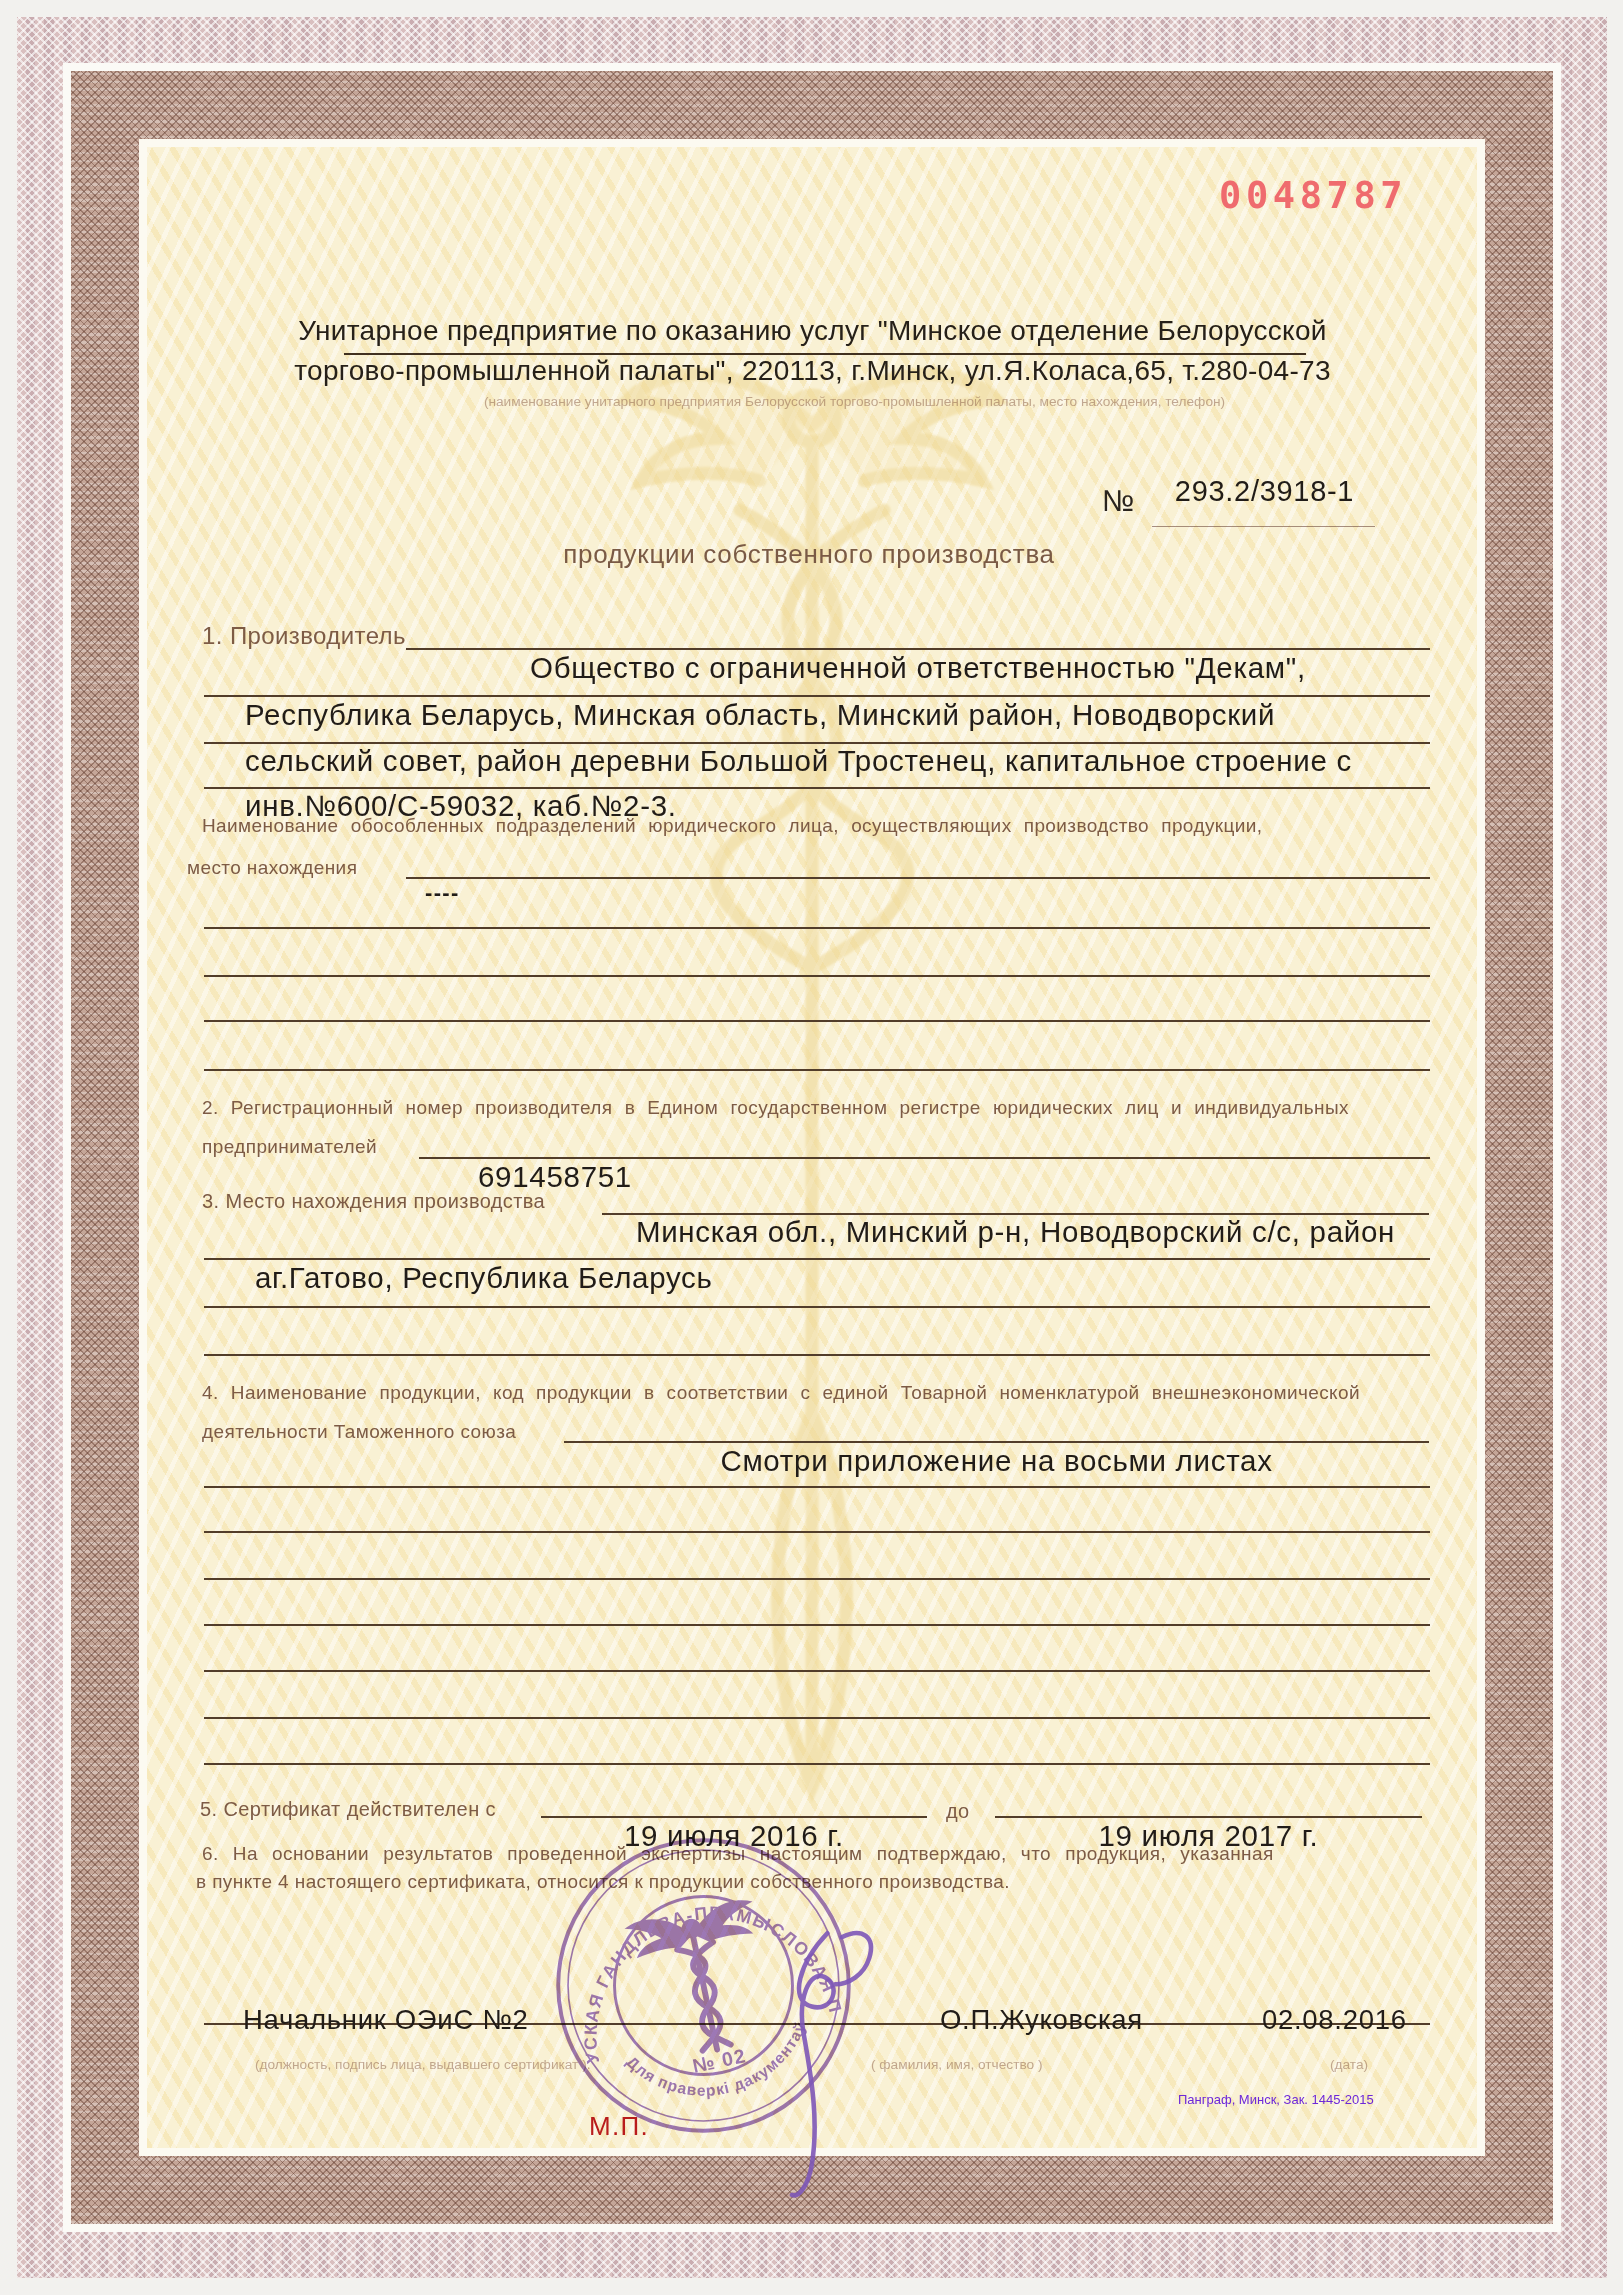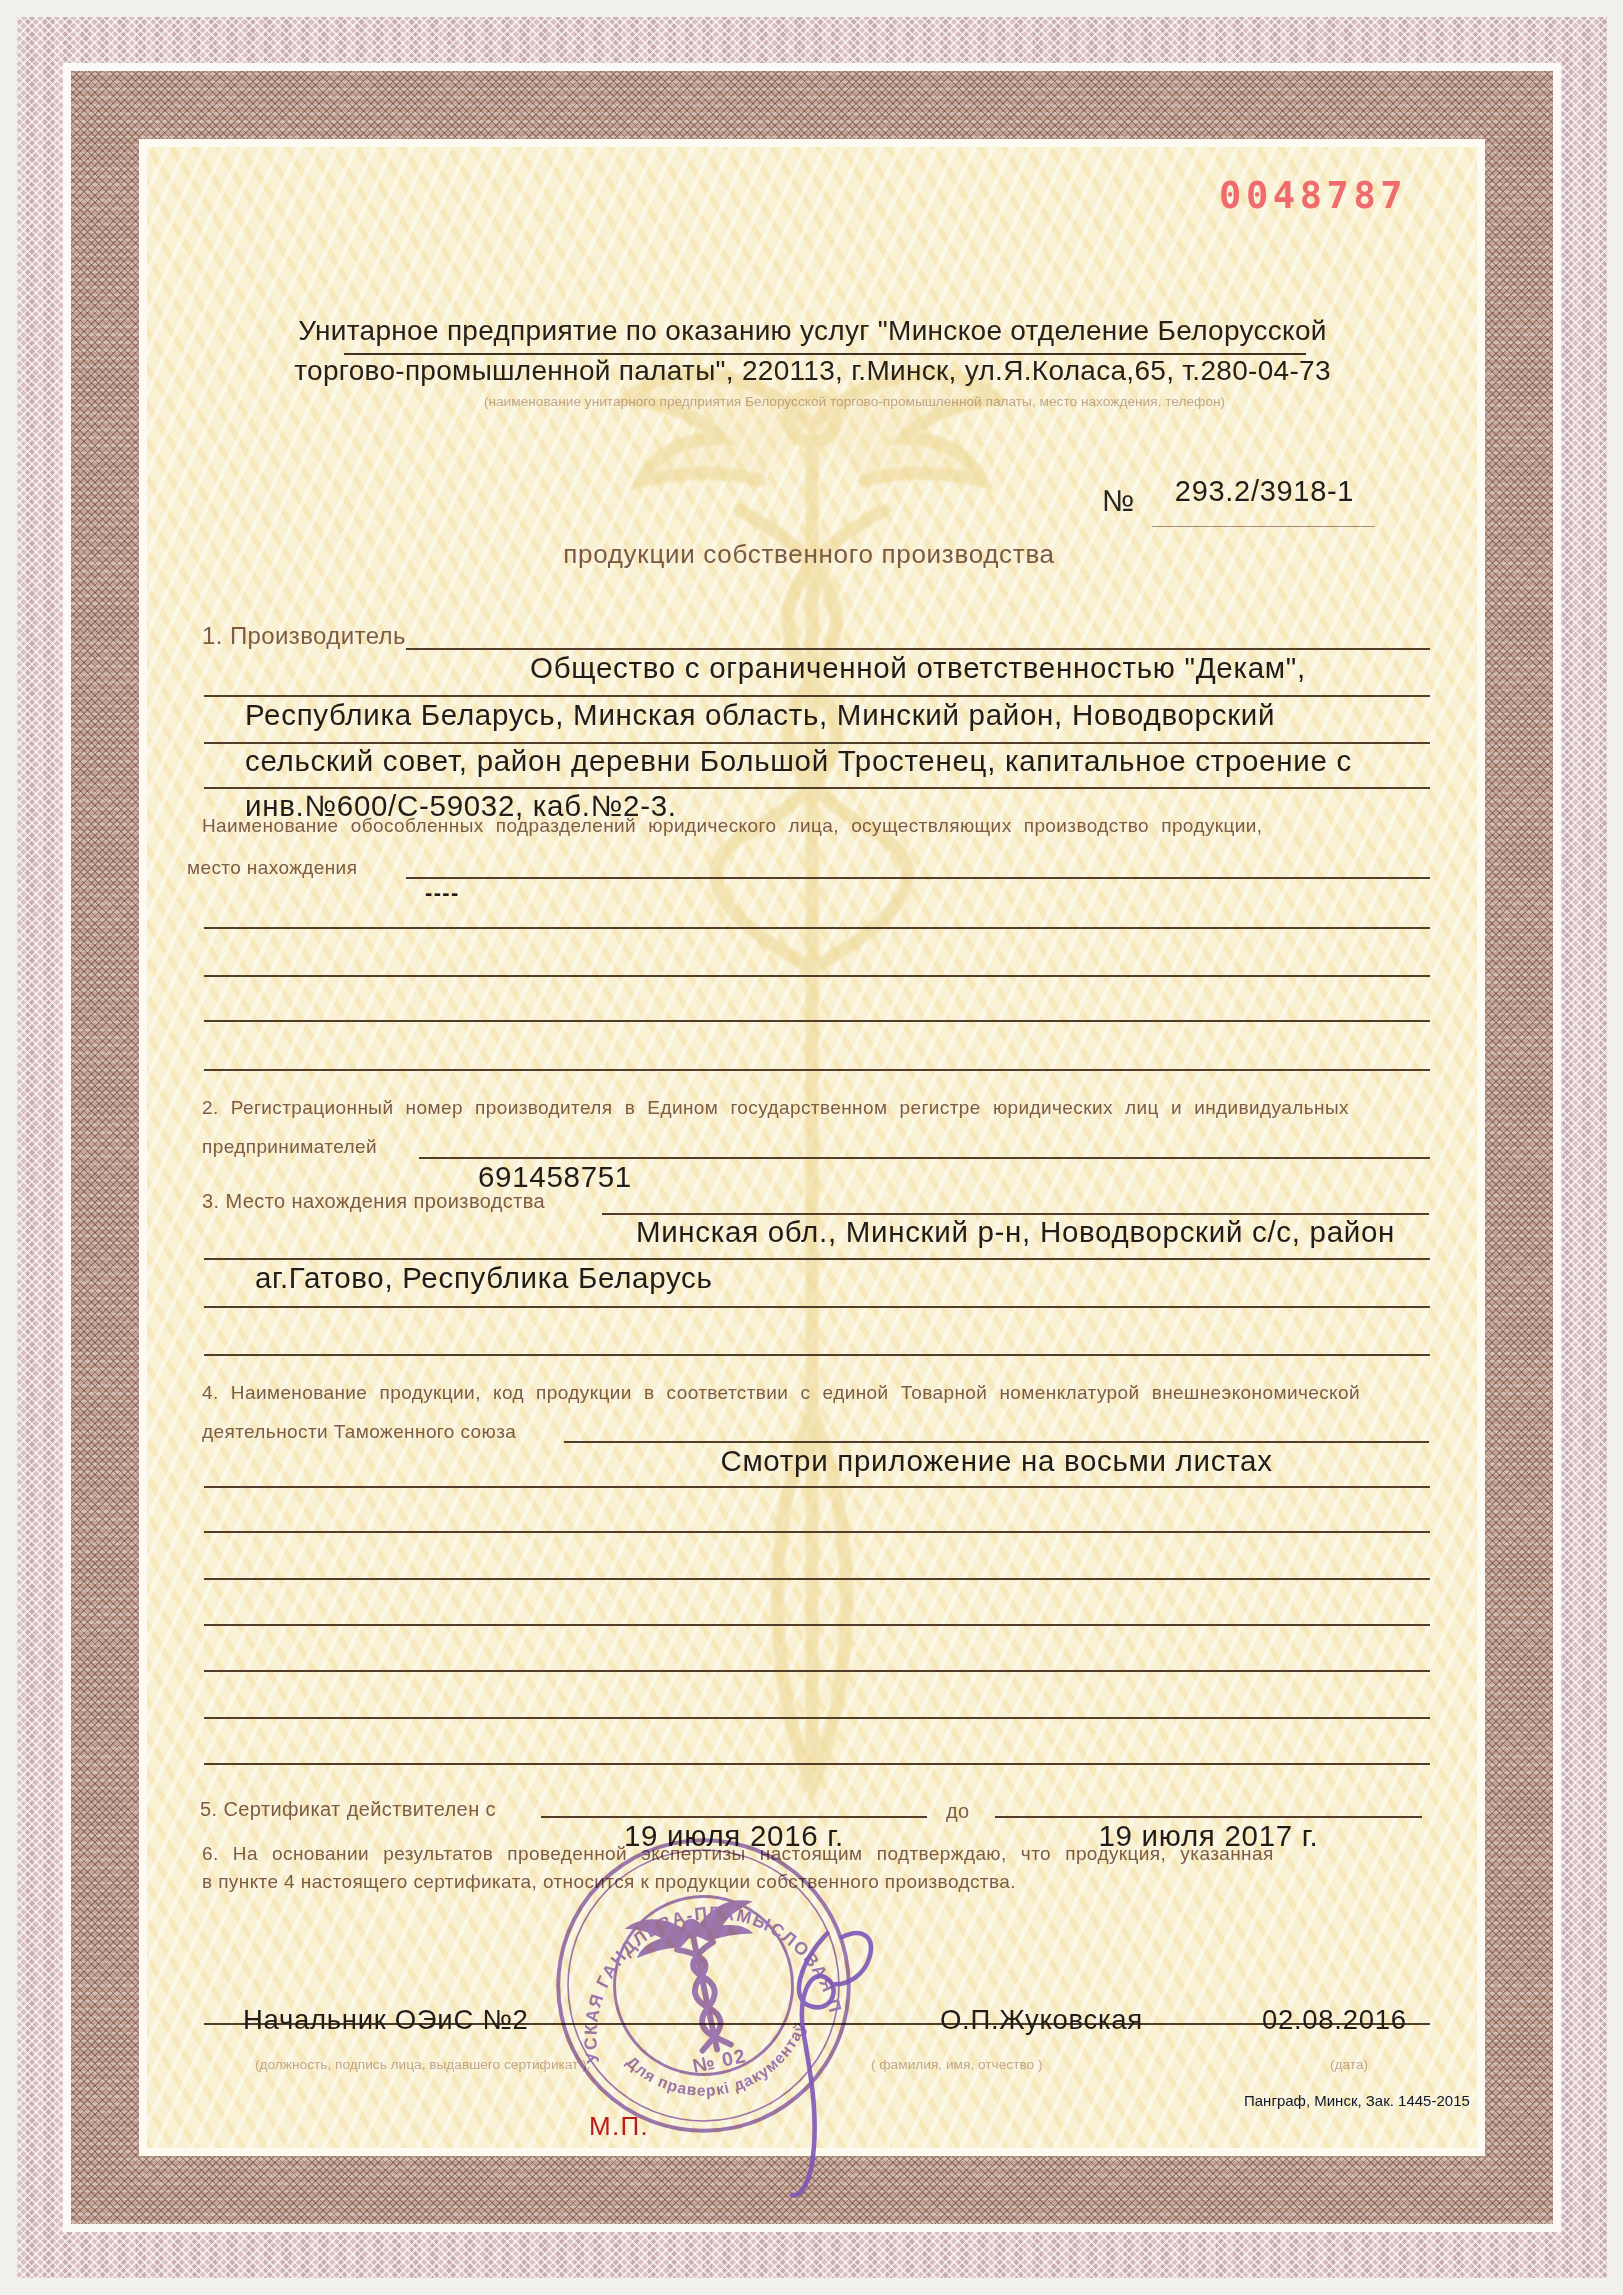--- a/index.html
+++ b/index.html
@@ -39,21 +39,21 @@
       font-family:"DejaVu Serif",serif;font-weight:bold;font-size:51px;letter-spacing:9.2px;
       color:#8d6b4e;text-shadow:0.7px 0.7px 0 #f9f1d4, 2px 2px 0.7px rgba(104,76,55,.55), -0.7px -0.7px 0 rgba(255,255,255,.85);}
   .num-sign{position:absolute;left:1102px;top:484px;font-size:30px;color:#2a241e;}
   .cert-num{position:absolute;left:1153px;top:475px;width:223px;text-align:center;
             font-size:29px;color:#211c18;letter-spacing:0.7px;}
   .title-sub{position:absolute;left:462px;top:539px;width:694px;text-align:center;
              font-size:26px;color:#7a5a45;letter-spacing:0.7px;}
   .wide-label{word-spacing:6.5px;}
   .s6{word-spacing:8.5px;}
   .mp{position:absolute;left:589px;top:2071px;font-size:26px;color:#b91c1c;letter-spacing:1.3px;margin-top:40px;}
-  .printer{position:absolute;left:1244px;top:2092px;font-size:15px;color:#0f172a;}
+  .printer{position:absolute;left:1178px;top:2092px;font-size:13px;color:#6d28d9;}
   .stamp{position:absolute;left:553px;top:1835px;width:301px;height:301px;
          transform:rotate(-12deg);opacity:.82;mix-blend-mode:multiply;}
   .sig{position:absolute;left:758px;top:1920px;width:157px;height:283px;opacity:.9;}
   .watermark{position:absolute;left:609px;top:340px;width:406px;height:1505px;
              opacity:.55;filter:blur(1.3px);}
   .strike{background:#40301f;}
   .num-underline{position:absolute;left:1152px;top:526px;width:223px;height:1.3px;background:rgba(96,56,44,.55);}
 </style>
 </head>
 <body>
@@ -134,21 +134,21 @@
   <div class="rule" style="left:204px;top:1763px;width:1226px;"></div>
 
   <div class="label" style="left:200px;top:1798px;font-size:20px;">5.  Сертификат действителен с</div>
   <div class="rule" style="left:541px;top:1816px;width:386px;"></div>
   <div class="value center" style="left:541px;top:1819px;width:386px;">19 июля 2016 г.</div>
   <div class="label" style="left:946px;top:1800px;font-size:20px;">до</div>
   <div class="rule" style="left:995px;top:1816px;width:427px;"></div>
   <div class="value center" style="left:995px;top:1819px;width:427px;">19 июля 2017 г.</div>
 
   <div class="label s6" style="left:202px;top:1843px;">6. На основании  результатов  проведенной  экспертизы  настоящим  подтверждаю,  что  продукция,  указанная</div>
-  <div class="label" style="left:202px;top:1871px;">в пункте 4 настоящего сертификата, относится к продукции собственного производства.</div>
+  <div class="label" style="left:196px;top:1871px;">в пункте 4 настоящего сертификата, относится к продукции собственного производства.</div>
 
   <div class="rule" style="left:204px;top:2023px;width:1226px;"></div>
   <div class="value" style="left:243px;top:2004px;font-size:27.5px;">Начальник ОЭиС №2</div>
   <div class="hint" style="left:255px;top:2030px;">(должность, подпись лица, выдавшего сертификат ).</div>
   <div class="value" style="left:940px;top:2004px;font-size:27.5px;">О.П.Жуковская</div>
   <div class="hint" style="left:871px;top:2030px;">( фамилия, имя, отчество )</div>
   <div class="value" style="left:1262px;top:2004px;font-size:27.5px;">02.08.2016</div>
   <div class="hint" style="left:1330px;top:2030px;">(дата)</div>
   <div class="mp">М.П.</div>
   <div class="printer">Панграф, Минск, Зак. 1445-2015</div>

